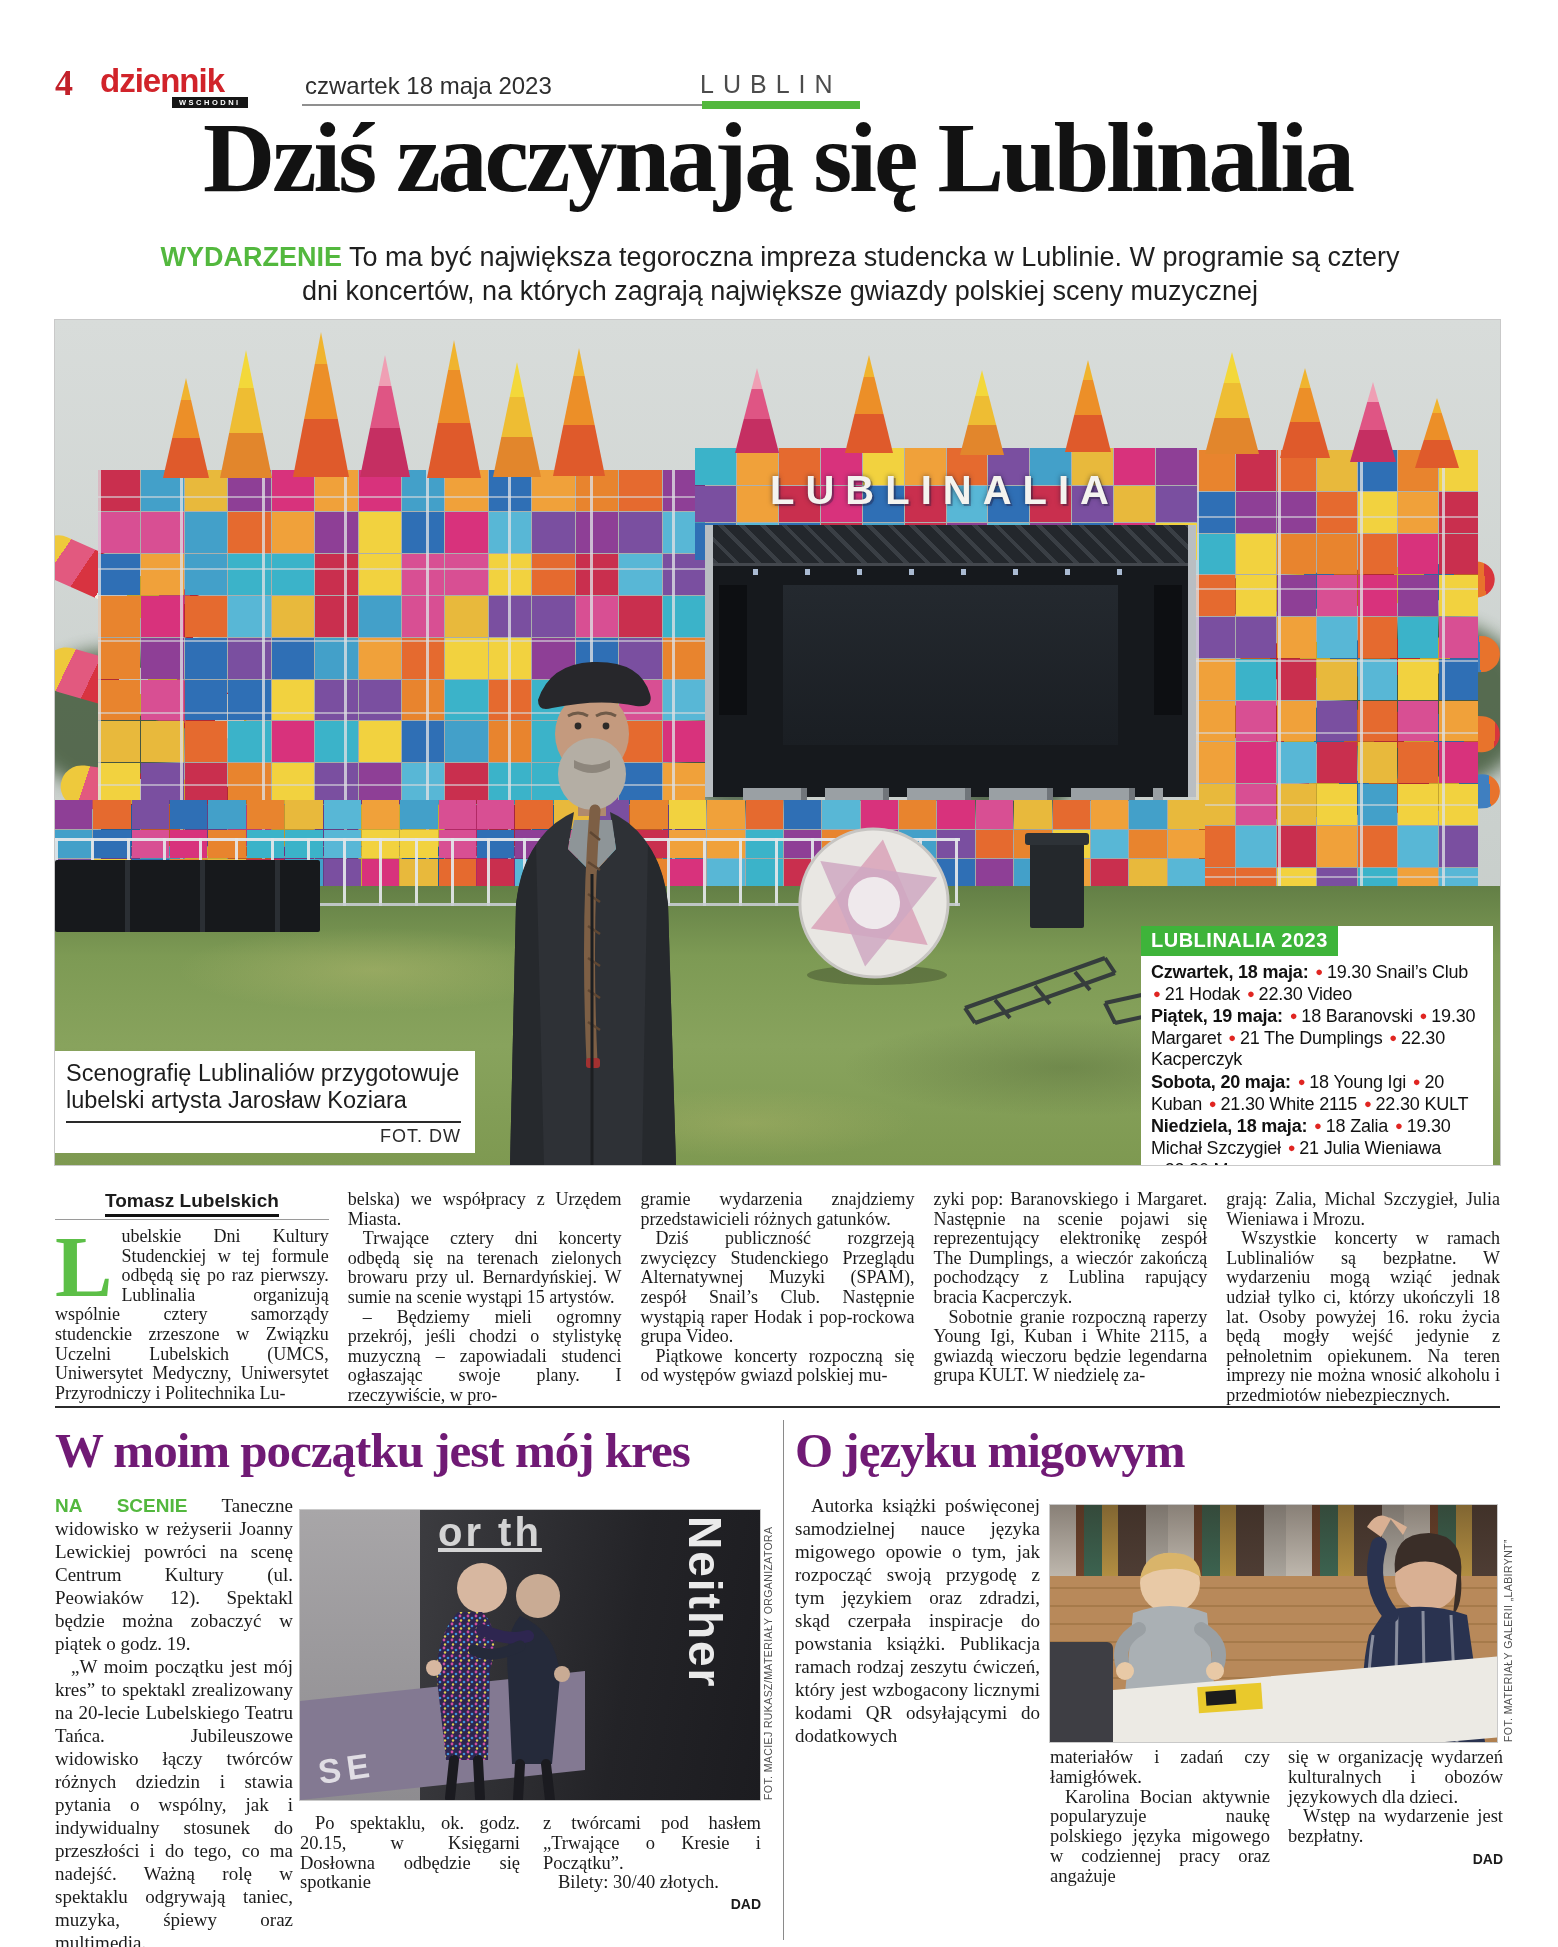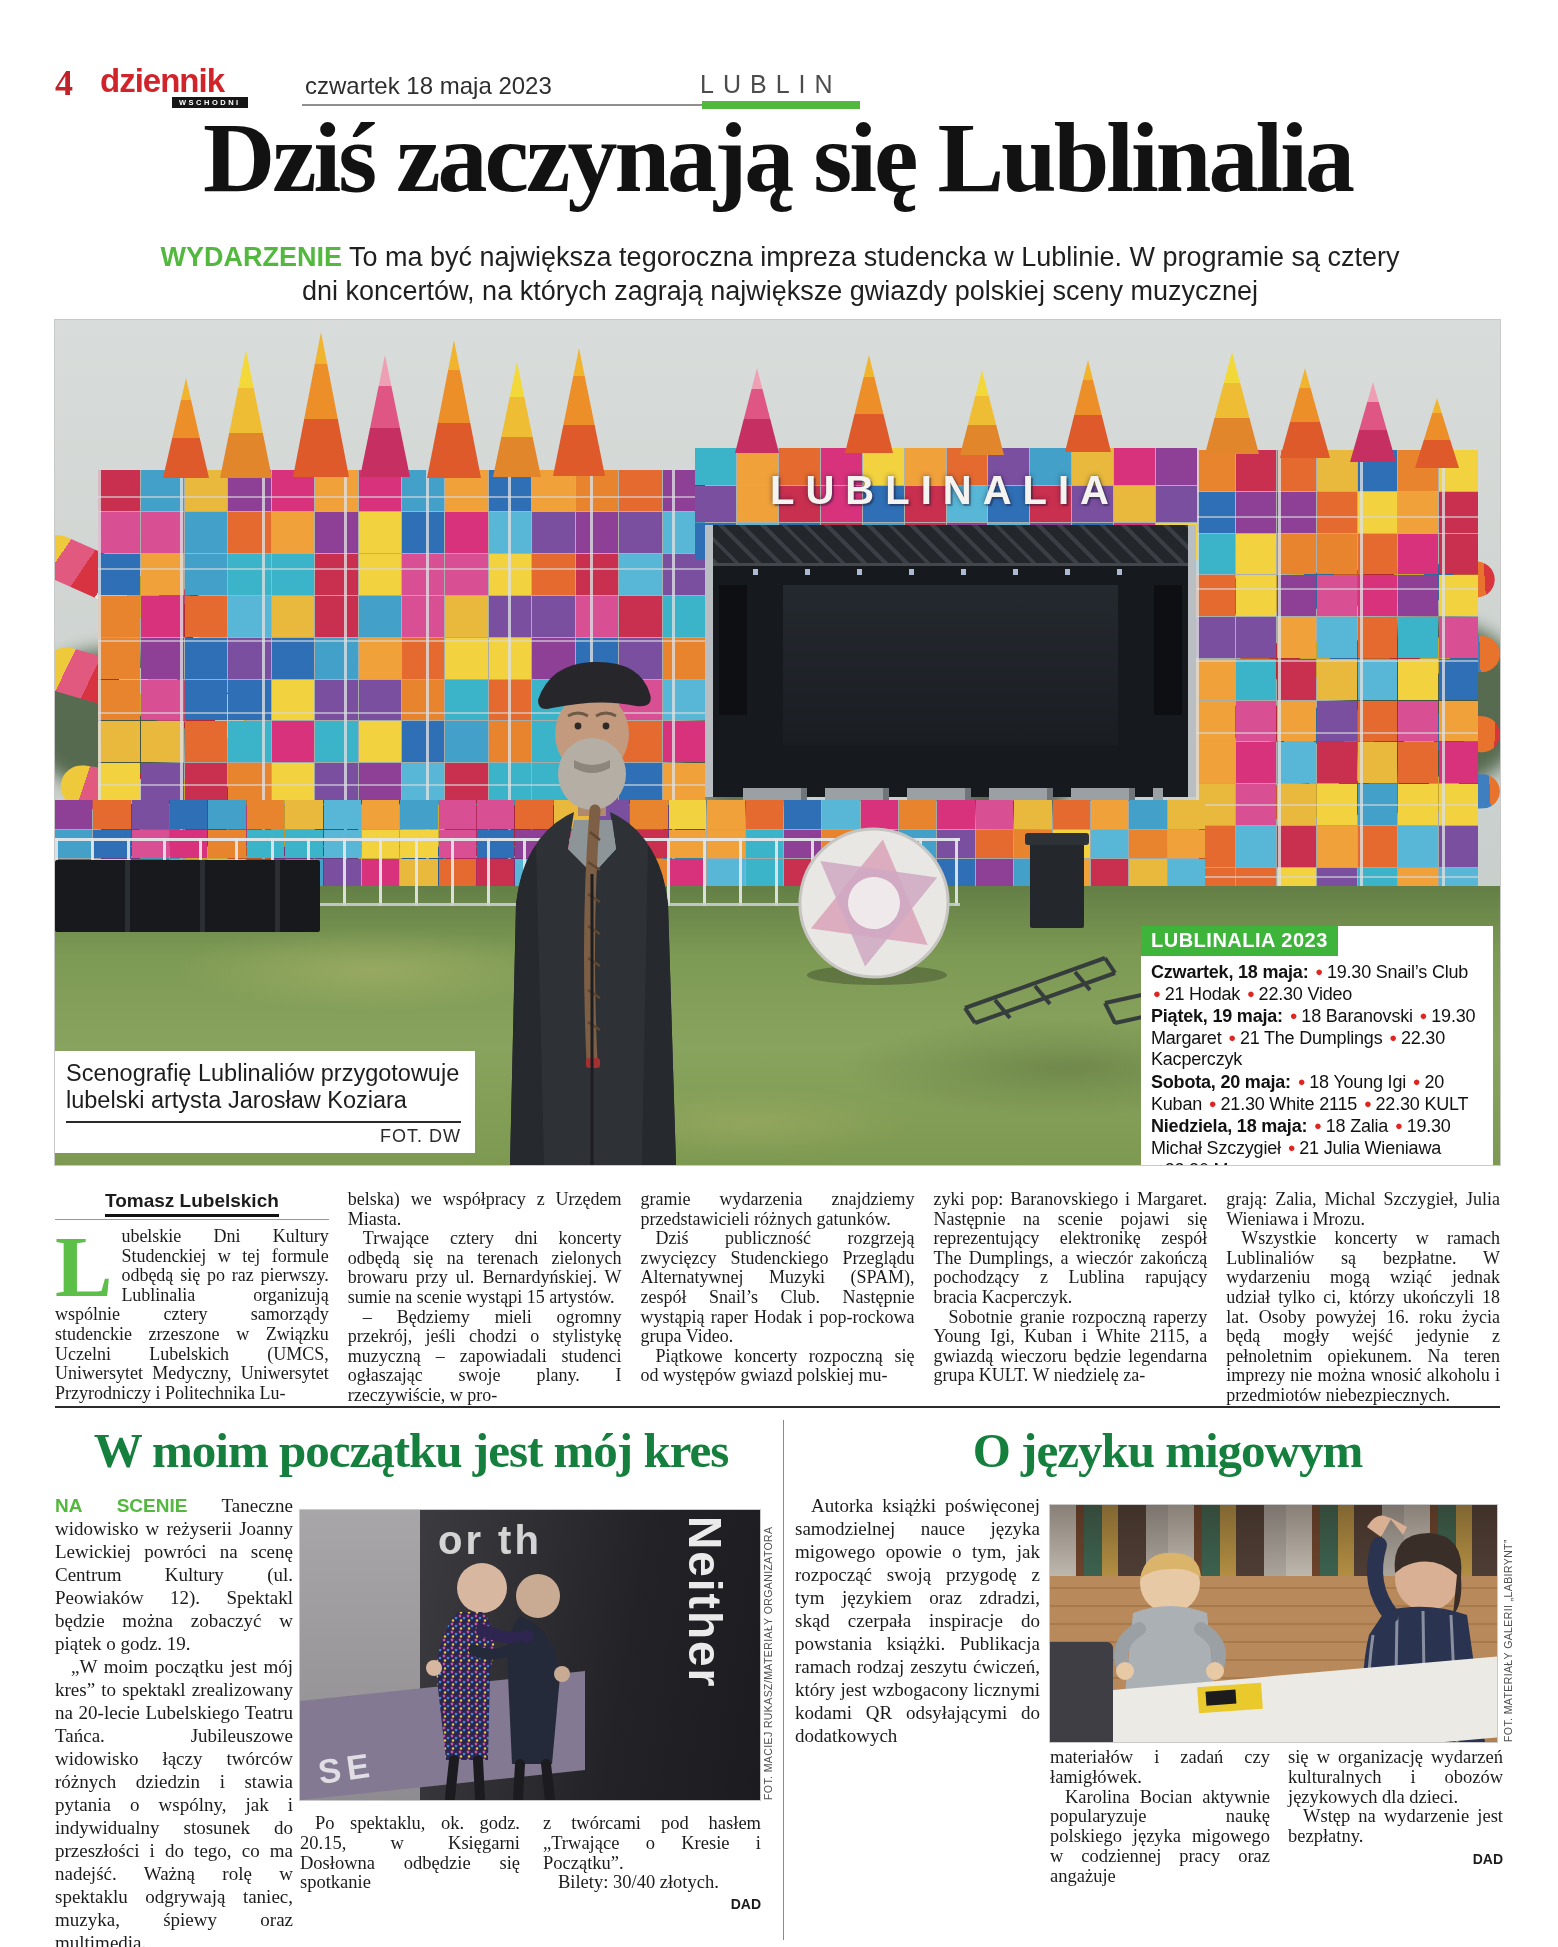--- a/index.html
+++ b/index.html
@@ -85,41 +85,41 @@
           padding-bottom:7px;margin-bottom:7px;}
   .byline span{border-bottom:3.5px solid #111;padding-bottom:3px;}
   .artcol p{margin:0;text-align:justify;font:400 18px/19.6px "Liberation Serif",serif;color:#1b1b1b;}
   .ind{text-indent:15px;}
   .dropcap{float:left;font:700 86px/70px "Liberation Serif",serif;margin:5px 9px 0 0;}
 
   .divider-h{left:55px;top:1406px;width:1445px;height:1.5px;background:#2b2b2b;}
   .divider-v{left:783px;top:1420px;width:1px;height:520px;background:#8a8a8a;}
 
   
-  .sec-head{position:absolute;text-align:center;font:700 49px/53px "Liberation Serif",serif;letter-spacing:-1px;color:#15803d;}
+  .sec-head{position:absolute;text-align:left;font:700 49px/53px "Liberation Serif",serif;letter-spacing:-1px;color:#701a75;}
   .b-col p{margin:0;text-align:justify;font:400 19px/23px "Liberation Serif",serif;color:#1b1b1b;}
   .b-col .ind{text-indent:16px;}
   .gkick{font:700 19px "Liberation Sans",sans-serif;}
   .small-col p{margin:0;text-align:justify;font:400 18.5px/19.8px "Liberation Serif",serif;color:#1b1b1b;}
   .sig{font:700 14px "Liberation Sans",sans-serif;float:right;margin-top:3px;}
   .sig2{font:700 14px "Liberation Sans",sans-serif;text-align:right;margin-top:4px;}
   .vcred{position:absolute;writing-mode:vertical-rl;transform:rotate(180deg);
          font:400 10.5px "Liberation Sans",sans-serif;color:#4f4f4f;letter-spacing:.4px;}
 
   
   #photo-stage{left:300px;top:1510px;width:460px;height:290px;overflow:hidden;background:#303034;}
   .ps-left{position:absolute;left:0;top:0;width:26%;height:100%;background:linear-gradient(180deg,#a8a6a8,#8e8c90);}
   .ps-dark{position:absolute;left:26%;top:0;width:74%;height:100%;background:linear-gradient(100deg,#3c3c40,#232327 60%,#1c1c20);}
   .ps-floor{position:absolute;left:0;bottom:0;width:62%;height:34%;background:#837992;transform:skewY(-6deg);transform-origin:left bottom;}
   .ps-floor-text{position:absolute;left:4%;bottom:4%;font:700 34px "Liberation Sans",sans-serif;color:rgba(255,255,255,.75);
                  transform:rotate(-8deg);letter-spacing:6px;}
   .ps-word{position:absolute;right:6%;top:2%;writing-mode:vertical-rl;font:700 46px "Liberation Sans",sans-serif;
            color:rgba(245,245,245,.95);letter-spacing:2px;}
-  .ps-word2{position:absolute;left:30%;top:8px;font:700 40px "Liberation Sans",sans-serif;color:rgba(240,240,240,.85);
-            letter-spacing:3px;}
+  .ps-word2{position:absolute;left:30%;top:0;font:700 40px "Liberation Sans",sans-serif;color:rgba(240,240,240,.85);
+            letter-spacing:3px;text-decoration:underline;}
 
   
   #photo-sign{left:1050px;top:1505px;width:447px;height:237px;overflow:hidden;background:#b08050;}
   .sg-shelf{position:absolute;left:0;top:0;width:100%;height:30%;
      background:repeating-linear-gradient(90deg,#d8d2c8 0 26px,#7a4a30 26px 34px,#3f6f5a 34px 52px,#caa24a 52px 68px,#55433a 68px 96px,#c0bcb4 96px 118px);}
   .sg-shelf::after{content:"";position:absolute;inset:0;background:linear-gradient(180deg,rgba(40,28,20,.45),rgba(40,28,20,.15));}
   .sg-floor{position:absolute;left:0;top:30%;width:100%;height:50%;
      background:repeating-linear-gradient(0deg,#b8895a 0 16px,#a67a4a 16px 18px);}
   .sg-table{position:absolute;left:0;bottom:-6%;width:100%;height:34%;background:#eceae4;transform:skewY(-5deg);}
   .sg-book{position:absolute;left:33%;bottom:13%;width:64px;height:26px;background:#e9c92c;transform:rotate(-4deg);}

